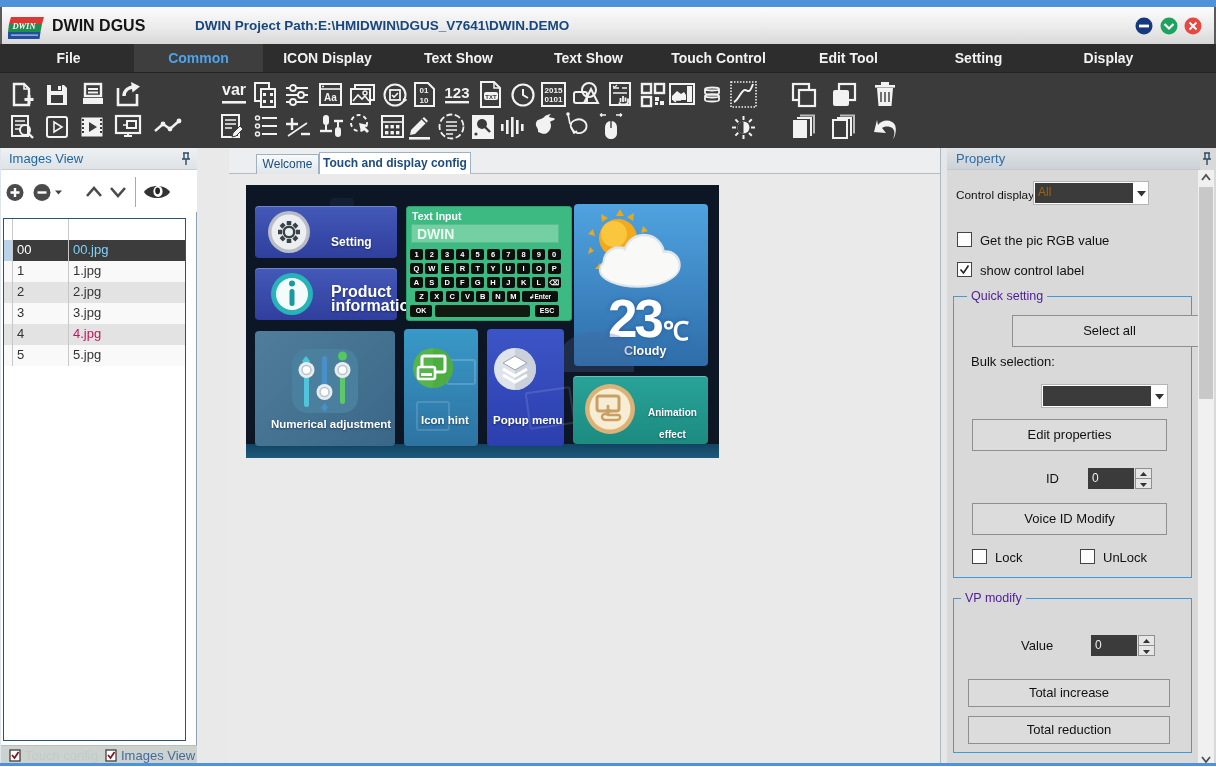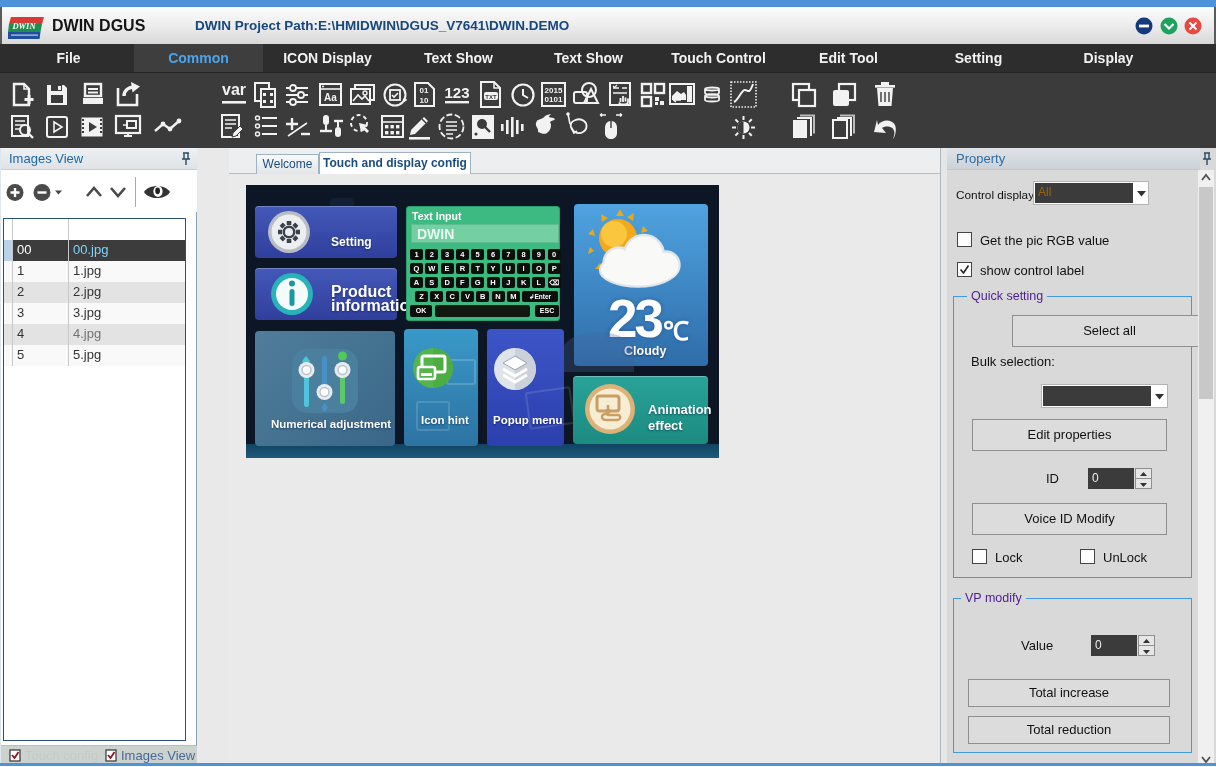--- a/index.html
+++ b/index.html
@@ -355,21 +355,21 @@
 <div class="abs" style="left:0;top:63px;width:181px;height:21px;background:#e3e3e3;">
         <div class="abs" style="left:13px;top:2px;font-size:13px;color:#333;">2</div>
         <div class="abs" style="left:69px;top:2px;font-size:13px;color:#333;">2.jpg</div>
       </div>
 <div class="abs" style="left:0;top:84px;width:181px;height:21px;background:#f9f9f9;">
         <div class="abs" style="left:13px;top:2px;font-size:13px;color:#333;">3</div>
         <div class="abs" style="left:69px;top:2px;font-size:13px;color:#333;">3.jpg</div>
       </div>
 <div class="abs" style="left:0;top:105px;width:181px;height:21px;background:#e3e3e3;">
         <div class="abs" style="left:13px;top:2px;font-size:13px;color:#333;">4</div>
-        <div class="abs" style="left:69px;top:2px;font-size:13px;color:#737373;">4.jpg</div>
+        <div class="abs" style="left:69px;top:2px;font-size:13px;color:#be185d;">4.jpg</div>
       </div>
 <div class="abs" style="left:0;top:126px;width:181px;height:21px;background:#f9f9f9;">
         <div class="abs" style="left:13px;top:2px;font-size:13px;color:#333;">5</div>
         <div class="abs" style="left:69px;top:2px;font-size:13px;color:#333;">5.jpg</div>
       </div>
 <div class="abs" style="left:8px;top:0;width:1px;height:147px;background:#c8c8c8;"></div>
 <div class="abs" style="left:64px;top:0;width:1px;height:147px;background:#c8c8c8;"></div>
 </div>
 <div class="abs" style="left:0;top:597px;width:196px;height:19px;background:#ccd3cf;border-top:1px solid #b8bfbb;box-sizing:border-box;">
       <svg class="abs" style="left:8px;top:3px" width="12" height="13" viewBox="0 0 12 13">
@@ -412,21 +412,21 @@
       </div>
 <div class="tile" style="left:9px;top:83px;width:142px;height:52px;background:linear-gradient(#4459b8,#303f9e);box-shadow:inset 0 1px 0 rgba(255,255,255,.25);">
         <svg class="abs" style="left:15px;top:4px" width="44" height="44" viewBox="0 0 44 44">
           <circle cx="22" cy="22" r="21" fill="#27b3b8"></circle>
           <circle cx="22" cy="22" r="16" fill="#f4fbfb"></circle>
           <rect x="19.5" y="17" width="5" height="17" rx="2.5" fill="#1a9a9e"></rect>
           <circle cx="22" cy="11.5" r="3" fill="#1a9a9e"></circle>
         </svg>
         <div class="tiletext" style="left:76px;top:17px;font-size:16px;line-height:13.5px;">Product<br>information</div>
       </div>
-<div class="abs" style="left:160px;top:21px;width:154px;height:115px;background:#3cba81;border-radius:3px;border:1px solid #2aa06c;box-sizing:border-box;">
+<div class="abs" style="left:160px;top:21px;width:166px;height:115px;background:#3cba81;border-radius:3px;border:1px solid #2aa06c;box-sizing:border-box;">
 <div class="abs" style="left:5px;top:3px;font-size:10.5px;font-weight:bold;color:#fff;">Text Input</div>
 <div class="abs" style="left:4px;top:17px;width:148px;height:19px;background:#74cfa2;border:1px solid #5dbd90;box-sizing:border-box;">
           <div class="abs" style="left:5px;top:1px;font-size:14px;font-weight:bold;color:#e9fbf1;">DWIN</div>
         </div>
 <div class="key" style="left:3.0px;top:42px;width:13px;height:11px;font-size:7.5px;line-height:11px;">1</div>
 <div class="key" style="left:18.3px;top:42px;width:13px;height:11px;font-size:7.5px;line-height:11px;">2</div>
 <div class="key" style="left:33.6px;top:42px;width:13px;height:11px;font-size:7.5px;line-height:11px;">3</div>
 <div class="key" style="left:48.900000000000006px;top:42px;width:13px;height:11px;font-size:7.5px;line-height:11px;">4</div>
 <div class="key" style="left:64.2px;top:42px;width:13px;height:11px;font-size:7.5px;line-height:11px;">5</div>
 <div class="key" style="left:79.5px;top:42px;width:13px;height:11px;font-size:7.5px;line-height:11px;">6</div>
@@ -528,21 +528,21 @@
         <div class="tiletext" style="left:6px;top:85px;font-size:11.5px;">Popup menu</div>
       </div>
 <div class="tile" style="left:327px;top:191px;width:135px;height:68px;background:linear-gradient(#29a399,#1c8b80);box-shadow:inset 0 1px 0 rgba(255,255,255,.3);">
         <svg class="abs" style="left:11px;top:7px" width="52" height="52" viewBox="0 0 52 52">
           <circle cx="26" cy="26" r="25" fill="#dcb277"></circle>
           <circle cx="26" cy="26" r="20.5" fill="#f7ecd4"></circle>
           <rect x="13" y="13" width="22" height="15" rx="2.5" fill="none" stroke="#c8a064" stroke-width="3"></rect>
           <path d="M24 22 v8 l-3 -3 m3 3 l3 -3" fill="none" stroke="#c8a064" stroke-width="2.6"></path>
           <path d="M18 34 c0 -3 4 -4 6 -2 l10 0 c3 0 3 5 -1 5 h-10 c-3 0 -5 -1 -5 -3 z" fill="#f7ecd4" stroke="#c8a064" stroke-width="2.4"></path>
         </svg>
-        <div class="tiletext" style="left:75px;top:26px;font-size:13px;line-height:16px;">Animation<br>effect</div>
+        <div class="tiletext" style="left:75px;top:26px;font-size:10px;line-height:22px;text-align:center;">Animation<br>effect</div>
       </div>
 </div>
 </div>
 <div class="abs" id="rightpanel">
 <div class="abs" style="left:0;top:0;width:253px;height:22px;background:linear-gradient(#dfe3e7,#ccd2d8);border-bottom:1px solid #c2c8ce;box-sizing:border-box;">
       <div class="abs" style="left:9px;top:3px;font-size:13px;color:#2e6da6;">Property</div>
     </div>
 <svg class="abs" style="left:255px;top:4px" width="10" height="14" viewBox="0 0 10 14">
       <path d="M2 1 h6 M3 1 v6 h4 v-6 M1 7 h8 M5 7 v6" stroke="#2c4a66" stroke-width="1.4" fill="none"></path>
     </svg>

